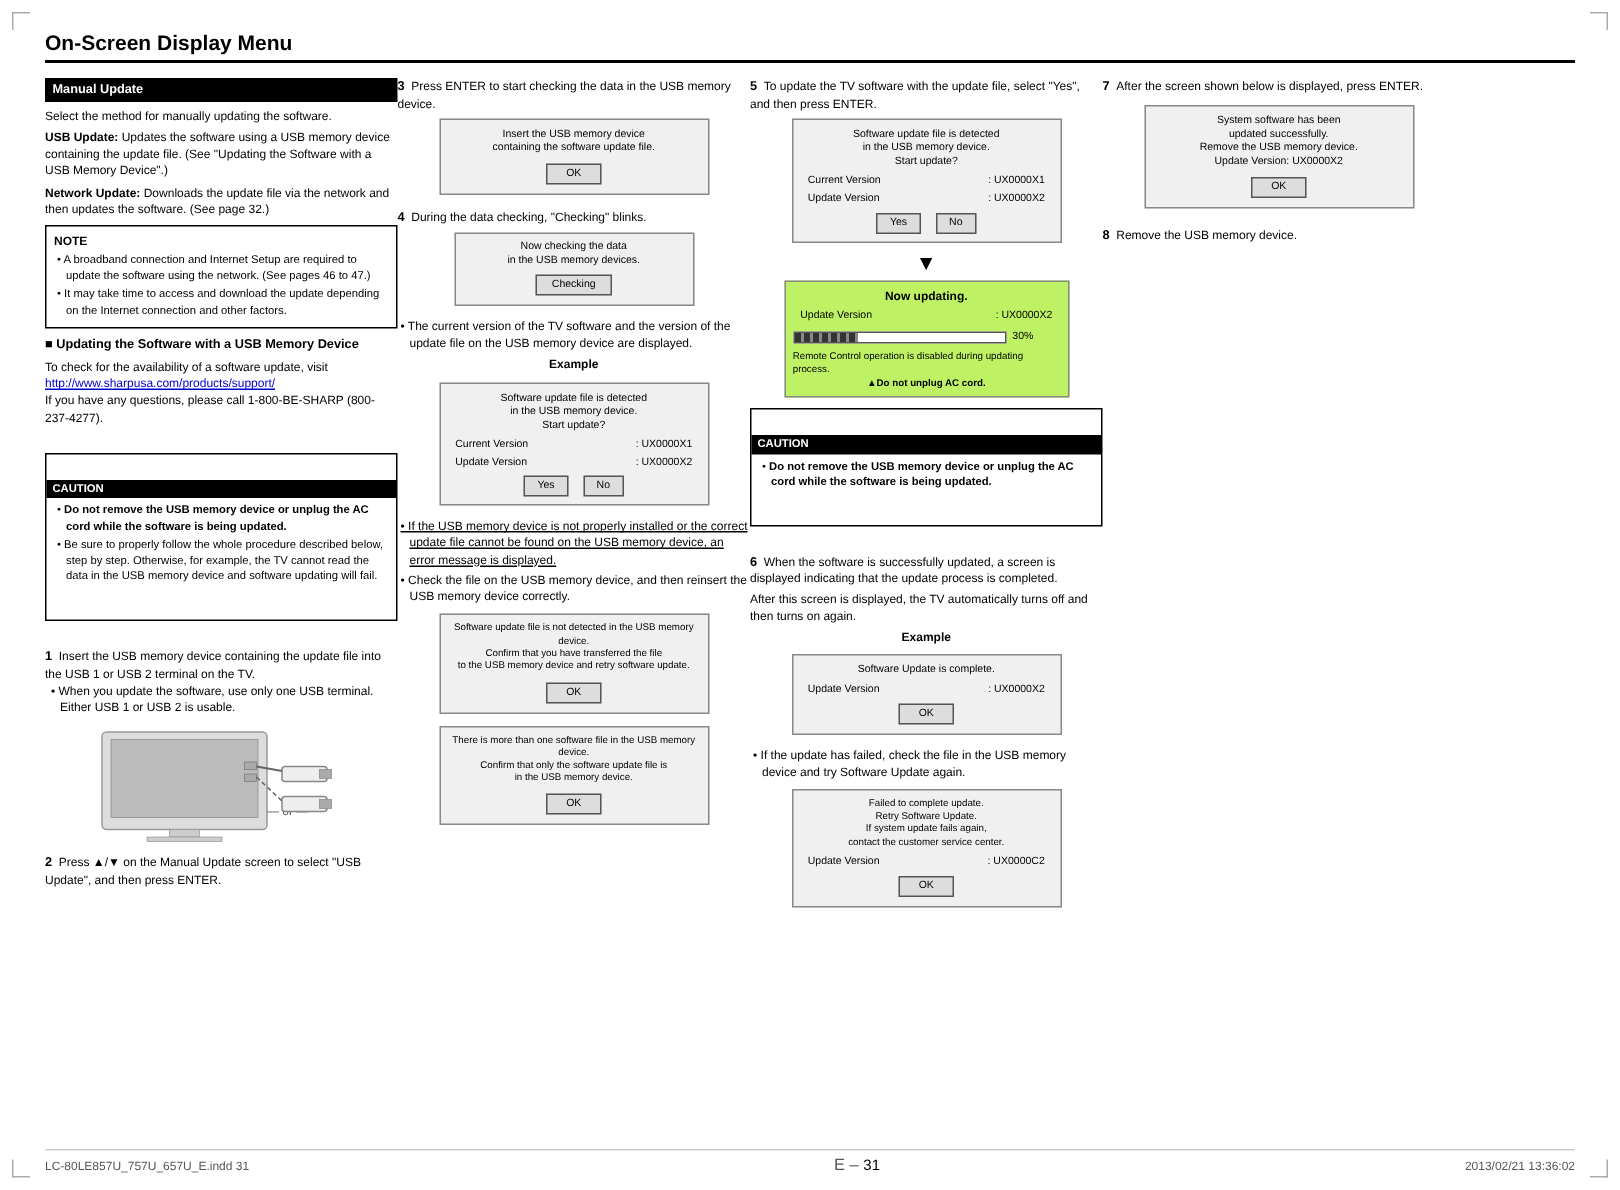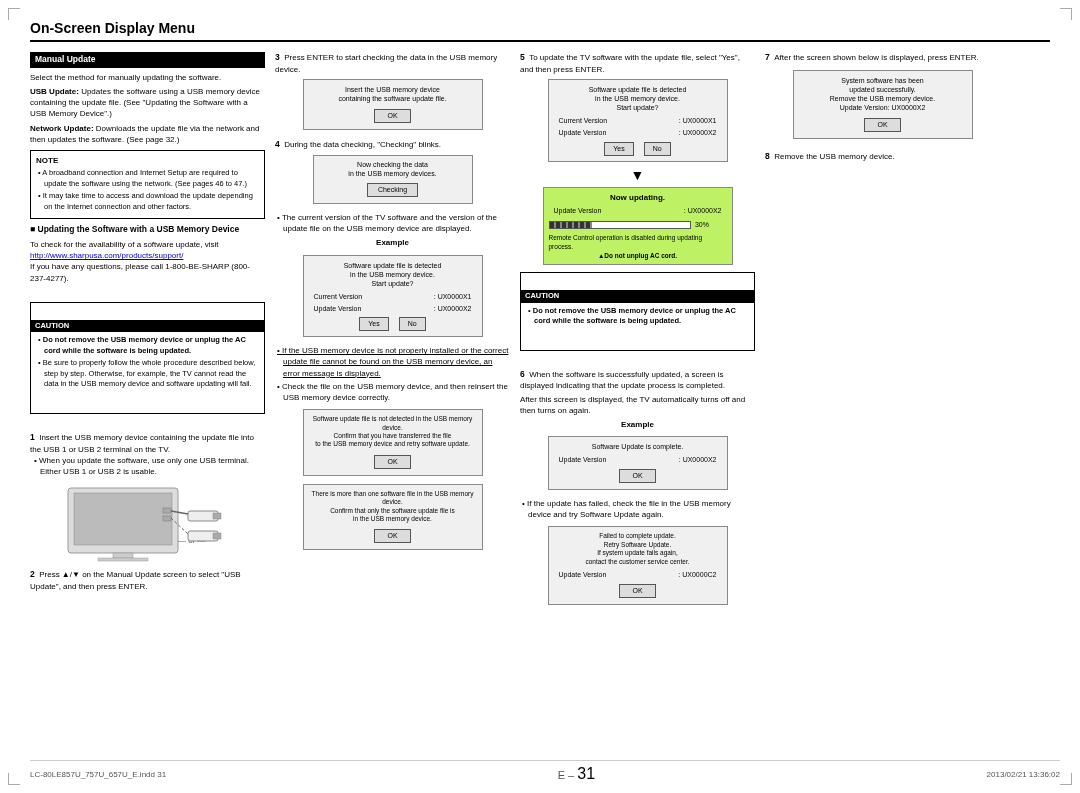--- a/index.html
+++ b/index.html
@@ -40,21 +40,20 @@
       font-weight: bold;
       border-bottom: 2px solid #000;
       padding-bottom: 4px;
       margin-bottom: 10px;
     }
 
     
     .main-content {
       display: grid;
       grid-template-columns: 235px 235px 235px 235px;
-      gap: 10px;
       height: calc(100% - 60px);
     }
 
     .col { font-size: 8px; line-height: 1.4; }
 
     
     .section-header {
       background: #000;
       color: #fff;
       font-weight: bold;
@@ -194,32 +193,32 @@
       );
       height: 100%;
       width: 30%;
     }
 
     
     .page-footer {
       position: absolute;
       bottom: 10px;
       left: 30px;
-      right: 20px;
+      right: 30px;
       display: flex;
       justify-content: space-between;
       align-items: center;
       font-size: 8px;
       color: #555;
       border-top: 1px solid #ccc;
       padding-top: 4px;
     }
 
     .page-num {
-      font-size: 16px;
+      font-size: 10px;
       color: #000;
     }
 
     .arrow-down {
       text-align: center;
       font-size: 14px;
       line-height: 1;
       margin: 2px 0;
     }
 

